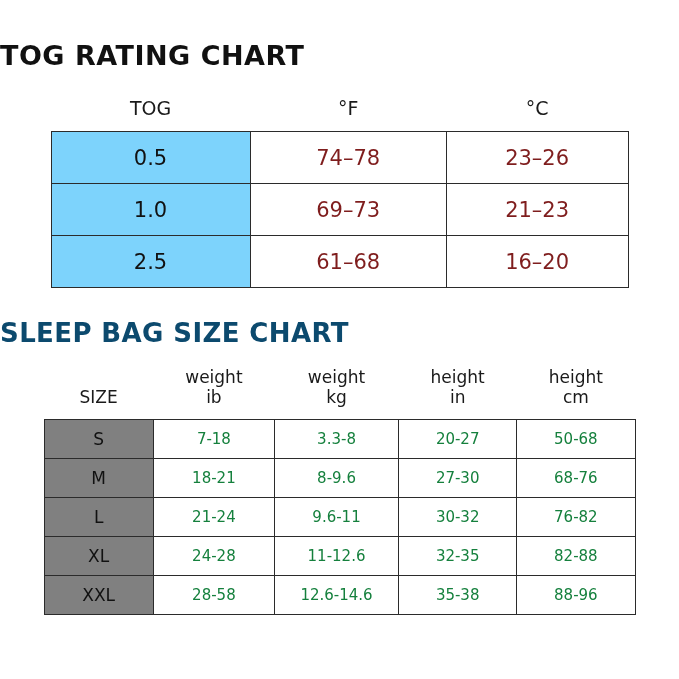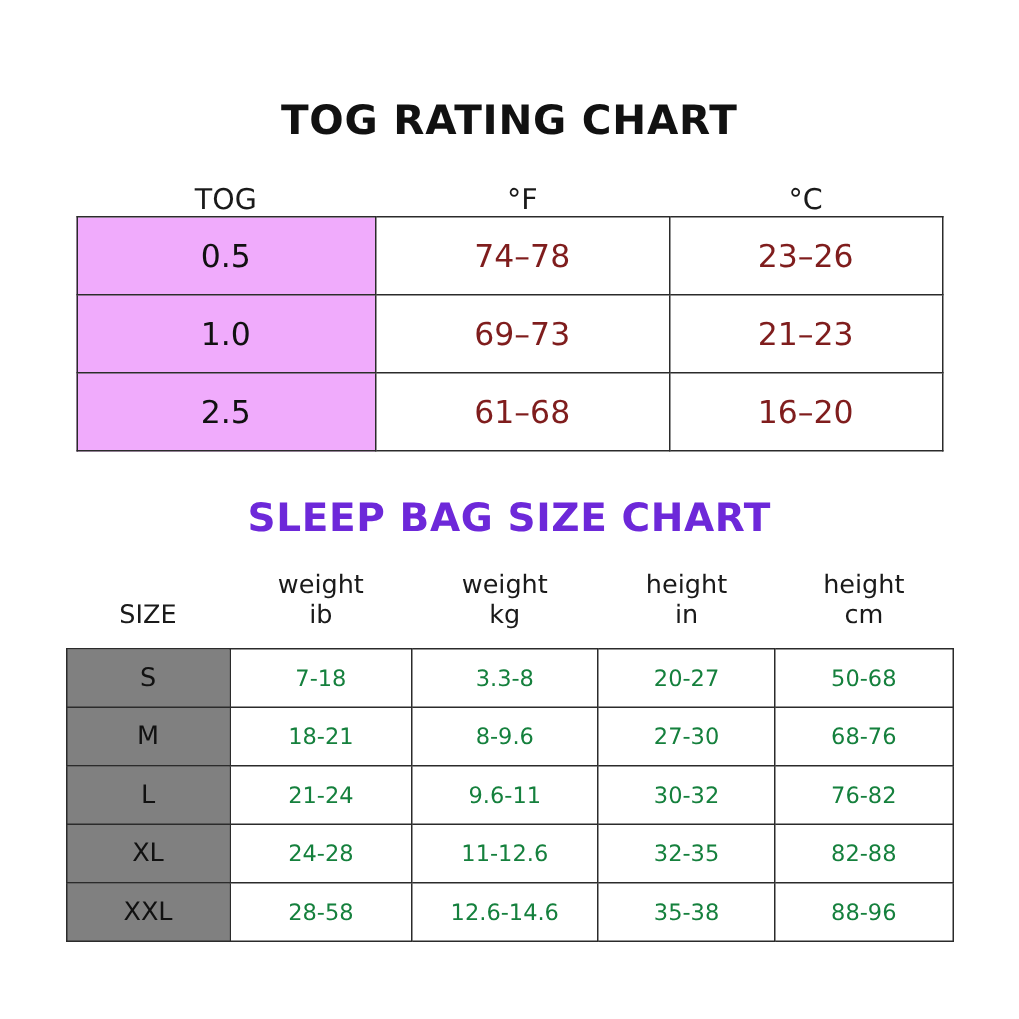--- a/index.html
+++ b/index.html
@@ -16,65 +16,65 @@
   }
   .page {
     width: 679px;
     height: 679px;
     box-sizing: border-box;
     position: relative;
   }
 
   
   .tog-title {
-    text-align: center;
+    text-align: left;
     font-size: 27px;
     font-weight: bold;
     letter-spacing: 0.5px;
-    margin-top: 65px;
+    margin-top: 40px;
     color: #111;
   }
   table {
     border-collapse: collapse;
   }
   .tog-table {
     margin: 22px auto 0 auto;
     width: 578px;
     table-layout: fixed;
   }
   .tog-table th {
     font-weight: normal;
     font-size: 19px;
-    padding: 4px 0 0 0;
+    padding: 4px 0 12px 0;
     border: none;
     color: #1a1a1a;
   }
   .tog-table td {
     height: 49px;
     text-align: center;
     font-size: 21px;
     border: 1px solid #2b2b2b;
     color: #7f1d1d;
   }
   .tog-table td.shaded {
-    background: #f0abfc;
+    background: #7dd3fc;
     color: #111;
   }
   .col-tog { width: 34.5%; }
   .col-f   { width: 34%; }
   .col-c   { width: 31.5%; }
 
   
   .size-title {
-    text-align: center;
+    text-align: left;
     font-size: 26px;
     font-weight: bold;
     letter-spacing: 0.4px;
     margin-top: 30px;
-    color: #6d28d9;
+    color: #0c4a6e;
   }
   .size-table {
     margin: 18px auto 0 auto;
     width: 592px;
     table-layout: fixed;
   }
   .size-table th {
     font-weight: normal;
     font-size: 17px;
     line-height: 1.15;

